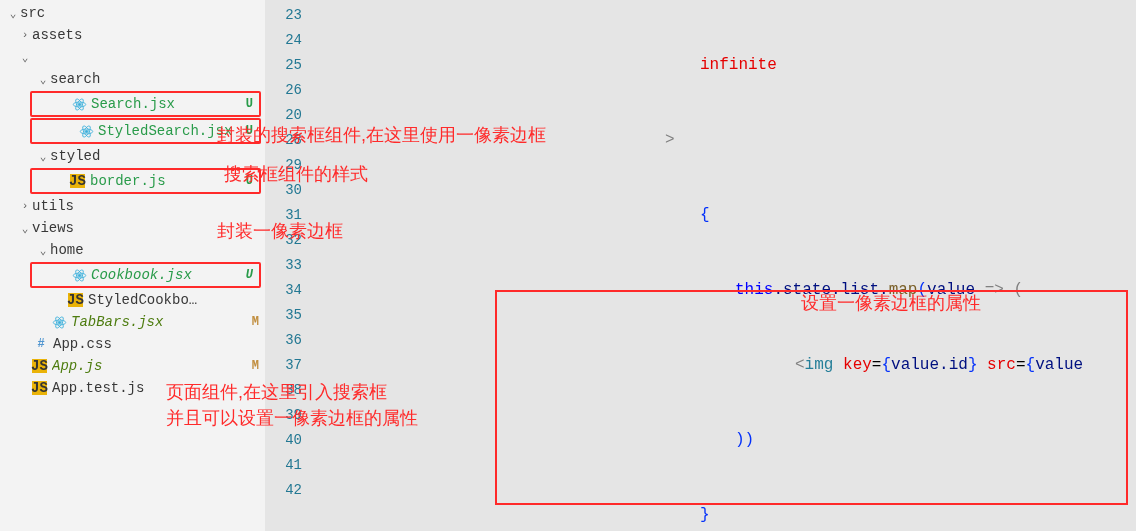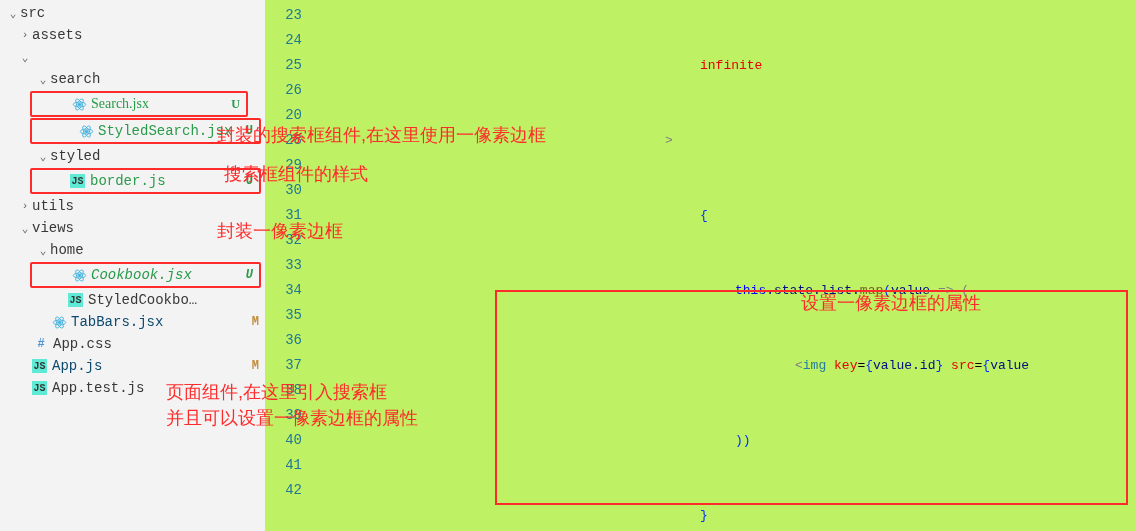--- a/index.html
+++ b/index.html
@@ -38,65 +38,65 @@
     }
     .icon {
       width: 18px;
       display: inline-flex;
       justify-content: center;
       align-items: center;
       margin-right: 3px;
     }
     .icon-react { color: #3aafdb; }
     .icon-js {
-      background: #5eead4;
+      background: #eab308;
       color: #333;
-      font-size: 10px;
+      font-size: 14px;
       font-weight: bold;
       width: 15px;
       height: 14px;
       display: inline-flex;
       justify-content: center;
       align-items: center;
       margin-right: 5px;
     }
     .icon-css { color: #5196d0; font-weight: bold; font-size: 12px; }
     .git-status {
       margin-left: auto;
       font-weight: bold;
       font-size: 12px;
     }
     .git-u { color: #299b4a; }
     .git-m { color: #c08d3d; }
-    .git-mod-text { color: #0c4a6e; }
+    .git-mod-text { color: #4d7c0f; font-style: italic; }
     .git-untracked-text { color: #299b4a; }
     .label { flex: 1; overflow: hidden; text-overflow: ellipsis; }
     .hl-box {
       border: 2px solid #ff2a2a;
       border-radius: 2px;
     }
     .editor {
       flex: 1;
       display: flex;
-      background: #bef264;
+      background: #e5e5e5;
       overflow: hidden;
     }
     .gutter {
       width: 55px;
       text-align: right;
       color: #237893;
       padding-right: 18px;
       font-size: 14px;
       line-height: 25px;
       user-select: none;
       padding-top: 3px;
     }
     .code-area {
       flex: 1;
-      font-size: 13px;
+      font-size: 16px;
       line-height: 25px;
       position: relative;
       white-space: pre;
       padding-top: 3px;
     }
     .code-line { height: 25px; }
     .tag-bracket { color: #808080; }
     .tag-name { color: #267f99; }
     .brace { color: #0431fa; }
     .kw { color: #0000ff; }
@@ -133,21 +133,21 @@
         <span class="chev">›</span>
         <span class="label ">assets</span>
       </div>
       <div class="tree-item" style="padding-left: 18px;">
         <span class="chev">⌄</span>
       </div>
       <div class="tree-item" style="padding-left: 36px;">
         <span class="chev">⌄</span>
         <span class="label ">search</span>
       </div>
-      <div class="hl-box" style="margin: 1px 17px 1px 30px; font-family: Liberation Serif, serif;">
+      <div class="hl-box" style="margin: 1px 4px 1px 30px;">
         <div class="tree-item" style="padding-left: 24px;">
           <span class="chev"></span>
           <span class="icon icon-react">
             <svg width="15" height="15" viewBox="0 0 24 24" fill="none" stroke="#3aafdb" stroke-width="1.3">
               <circle cx="12" cy="12" r="2" fill="#3aafdb"></circle>
               <ellipse cx="12" cy="12" rx="10" ry="4"></ellipse>
               <ellipse cx="12" cy="12" rx="10" ry="4" transform="rotate(60 12 12)"></ellipse>
               <ellipse cx="12" cy="12" rx="10" ry="4" transform="rotate(-60 12 12)"></ellipse>
             </svg>
           </span>

